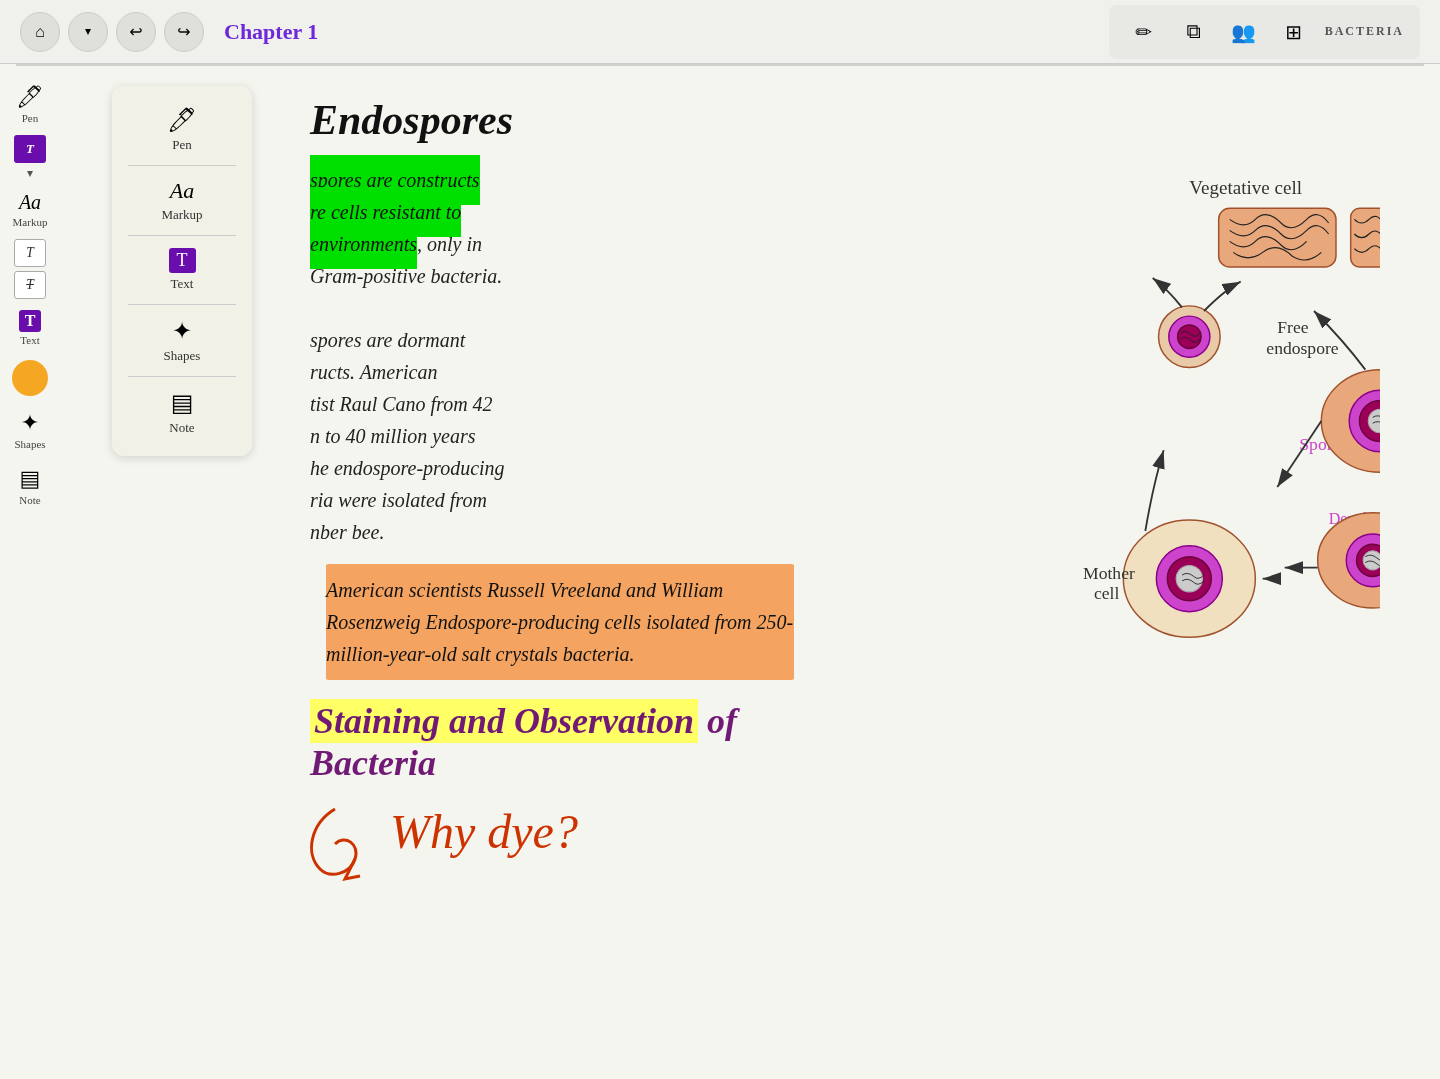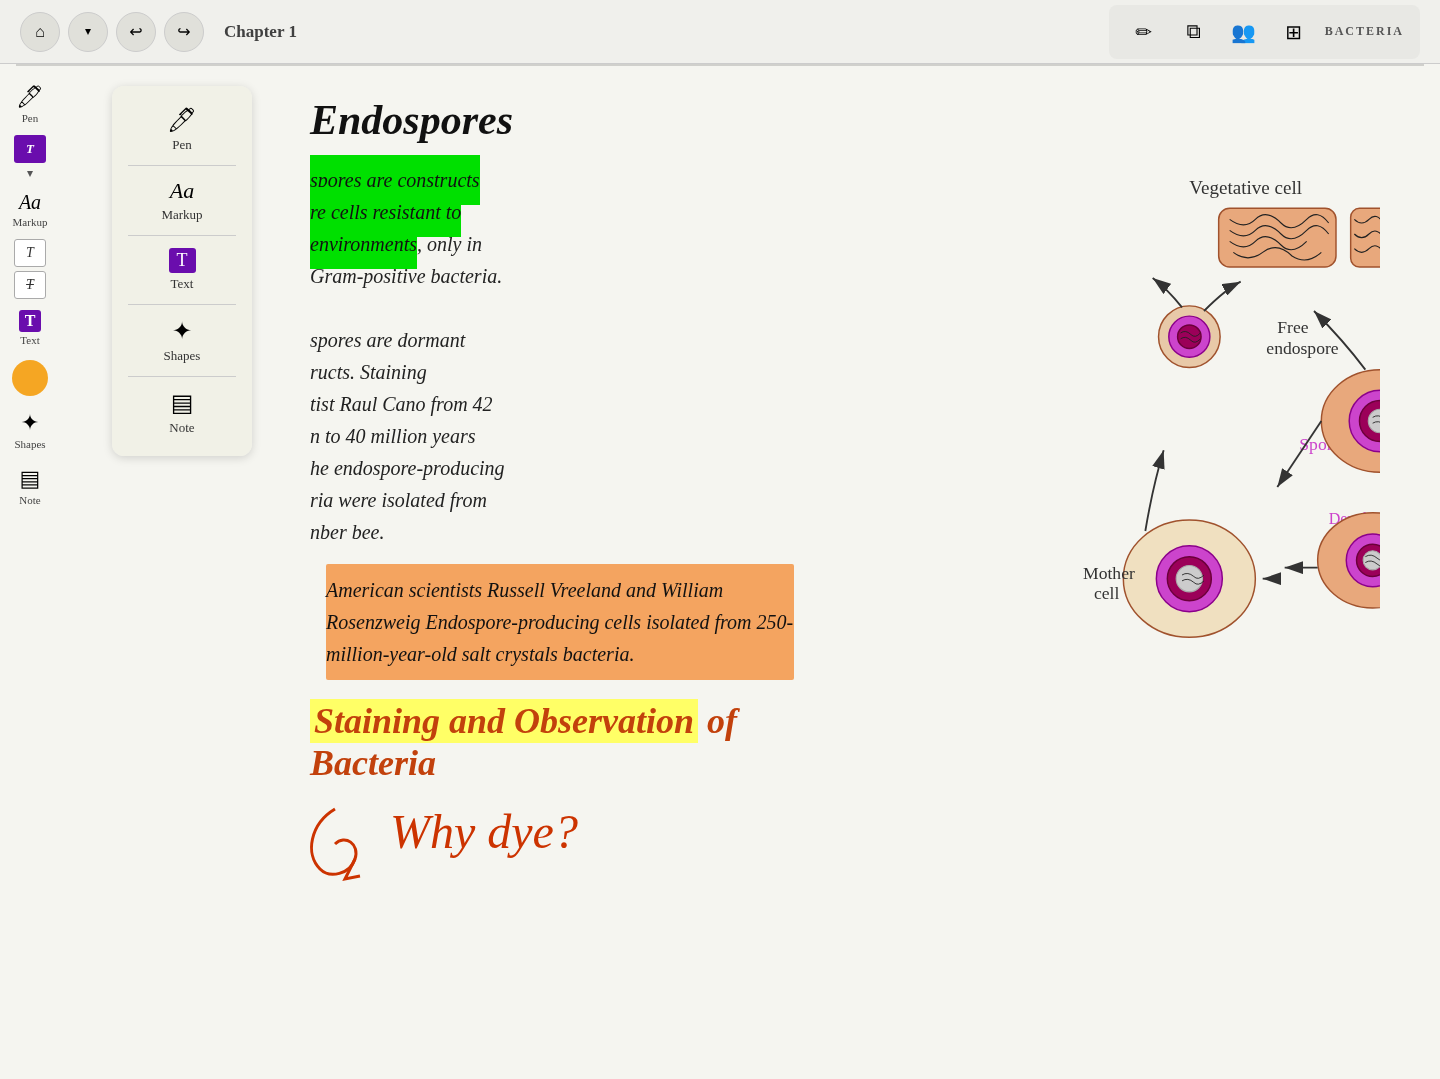--- a/index.html
+++ b/index.html
@@ -33,23 +33,23 @@
       border-radius: 50%;
       background: #e0e0da;
       border: 1px solid #ccc;
       display: flex;
       align-items: center;
       justify-content: center;
       cursor: pointer;
       font-size: 16px;
     }
     .chapter-label {
-      font-size: 17px;
+      font-size: 22px;
       font-weight: bold;
-      color: #404040;
+      color: #6d28d9;
       margin-left: 12px;
     }
     .toolbar-right {
       display: flex;
       align-items: center;
       gap: 12px;
       background: #e8e8e4;
       padding: 8px 16px;
       border-radius: 8px;
     }
@@ -210,21 +210,21 @@
       margin: 16px 16px;
       font-size: 20px;
       line-height: 1.6;
       color: #111;
       border-radius: 2px;
     }
 
     .section-title {
       font-size: 36px;
       font-weight: bold;
-      color: #c2410c;
+      color: #701a75;
       font-family: Georgia, serif;
       margin-top: 20px;
     }
     .section-title-highlight {
       background: #ffff66;
       padding: 2px 4px;
     }
 
     .handwritten-area {
       margin-top: 20px;
@@ -377,21 +377,21 @@
       </p>
       <p>
         <span class="highlight-green">re cells resistant to</span>
       </p>
       <p>
         <span class="highlight-green">environments</span><span>, only in</span>
       </p>
       <p>Gram-positive bacteria.</p>
       <br>
       <p>spores are dormant</p>
-      <p>ructs. Staining</p>
+      <p>ructs. American</p>
       <p>tist Raul Cano from 42</p>
       <p>n to 40 million years</p>
       <p>he endospore-producing</p>
       <p>ria were isolated from</p>
       <p>nber bee.</p>
     </div>
 
     <div class="orange-highlight-block">
       <span>American scientists Russell Vreeland and William Rosenzweig Endospore-producing cells isolated from 250-million-year-old salt crystals bacteria.</span>
     </div>

